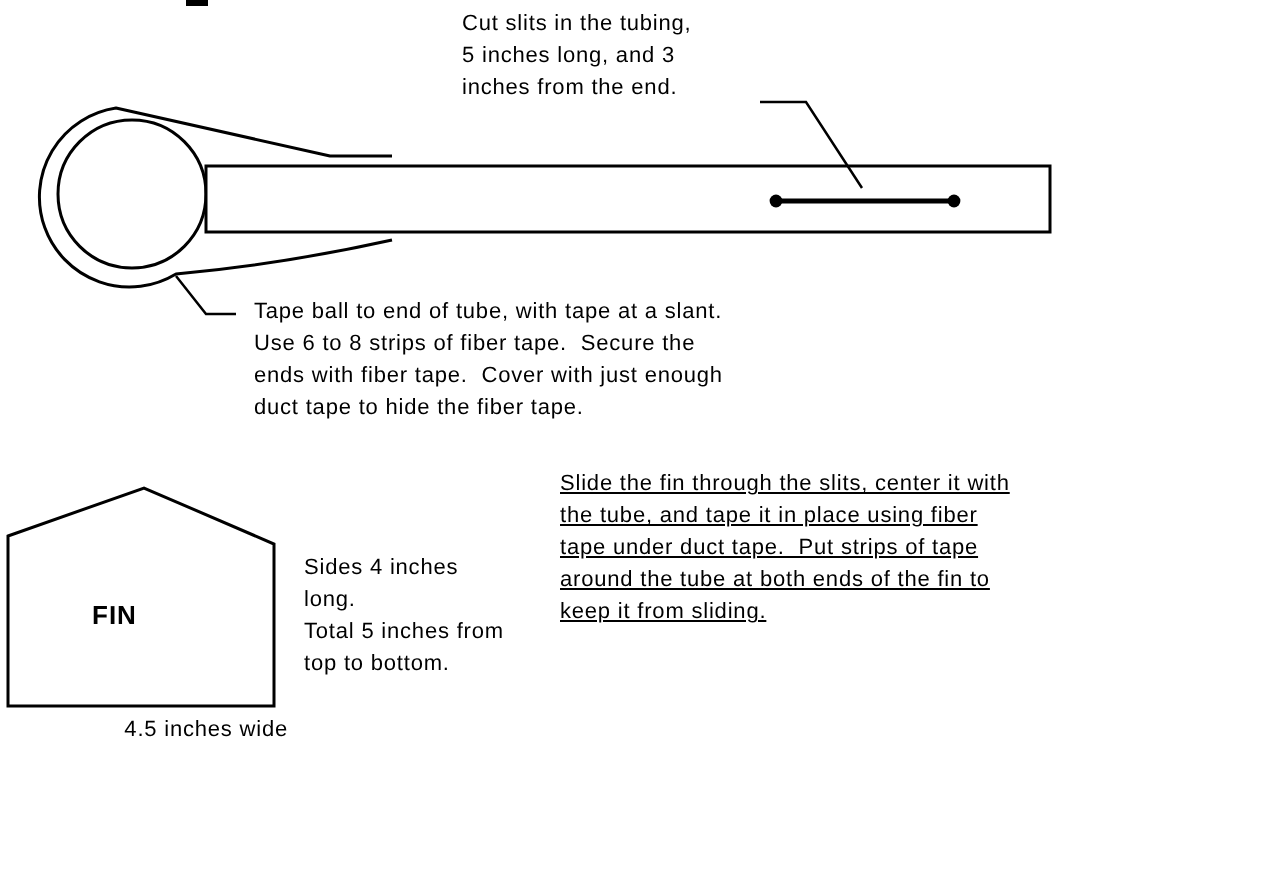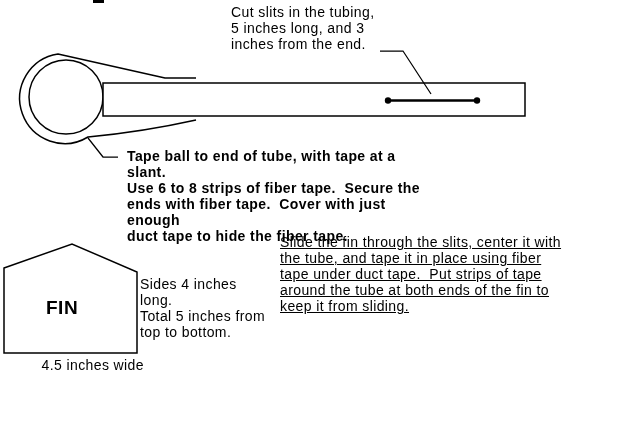--- a/index.html
+++ b/index.html
@@ -12,29 +12,29 @@
     font-family: "Liberation Sans", "DejaVu Sans", sans-serif;
     color: #000000;
   }
   #diagram-svg {
     position: absolute;
     left: 0; top: 0;
     width: 640px; height: 439px;
   }
   .note {
     position: absolute;
-    font-size: 14px;
+    font-size: 11px;
     line-height: 16px;
     letter-spacing: 0.4px;
     white-space: pre-wrap;
     color: #000000;
   }
   .fin-label {
     position: absolute;
-    font-size: 19px;
+    font-size: 13px;
     font-weight: bold;
     letter-spacing: 0.5px;
     line-height: 13px;
     color: #000000;
     text-align: center;
   }
 </style>
 </head>
 <body>
 
@@ -56,31 +56,31 @@
 
   <polyline points="88,138 103,157 118,157" fill="none" stroke="#000000" stroke-width="1.25"></polyline>
 
   <polygon points="4,268 72,244 137,272 137,353 4,353" fill="#ffffff" stroke="#000000" stroke-width="1.5"></polygon>
 </svg>
 
 <div class="note" style="left:231px; top:4px; width:170px;">Cut slits in the tubing,
 5 inches long, and 3
 inches from the end.</div>
 
-<div class="note" style="left:127px; top:148px; width:300px;font-weight:bold;">Tape ball to end of tube, with tape at a slant.
+<div class="note" style="left:127px; top:148px; width:300px;">Tape ball to end of tube, with tape at a slant.
 Use 6 to 8 strips of fiber tape.  Secure the
 ends with fiber tape.  Cover with just enough
 duct tape to hide the fiber tape.</div>
 
 <div class="note" style="left:280px; top:234px; width:290px;text-decoration:underline;">Slide the fin through the slits, center it with
 the tube, and tape it in place using fiber
 tape under duct tape.  Put strips of tape
 around the tube at both ends of the fin to
 keep it from sliding.</div>
 
-<div class="note" style="left:140px; top:276px; width:150px;">Sides 4 inches
+<div class="note" style="left:152px; top:276px; width:150px;">Sides 4 inches
 long.
 Total 5 inches from
 top to bottom.</div>
 
 <div class="note" style="left:4px; top:357px; width:140px;text-align:right;">4.5 inches wide</div>
 
 <div class="fin-label" style="left:46px; top:301px;">FIN</div>
 
 </body></html>

